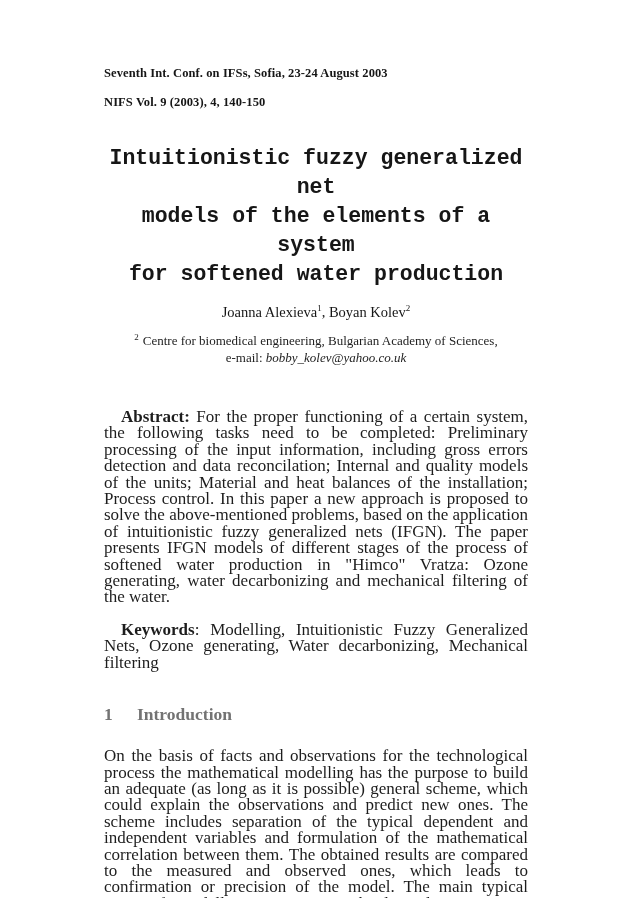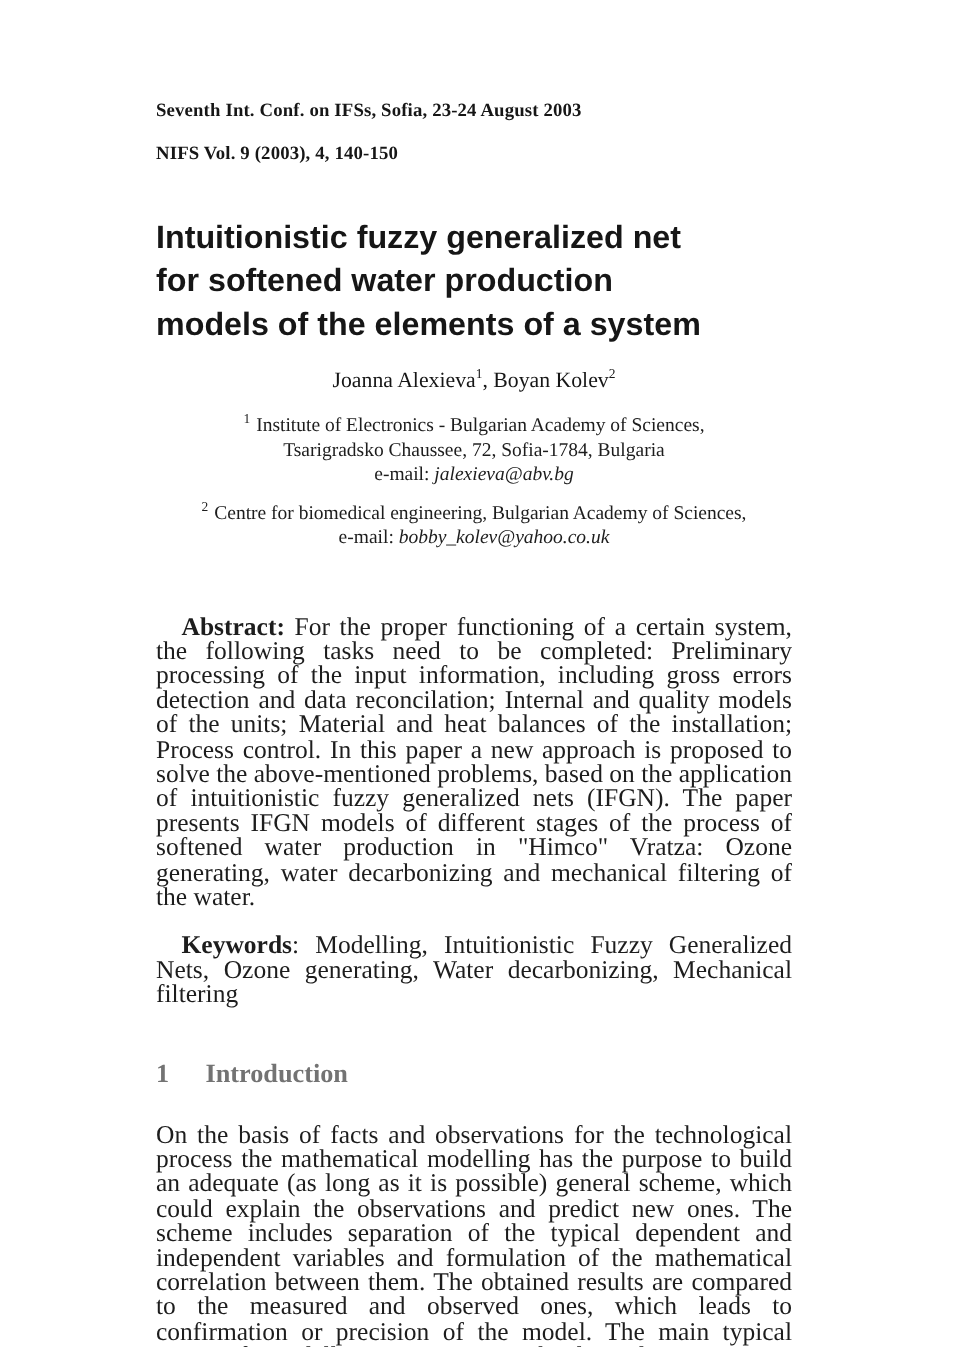--- a/index.html
+++ b/index.html
@@ -11,22 +11,22 @@
     position: relative; width: 516px; height: 898px; background: #ffffff;
     font-family: "Liberation Serif", "DejaVu Serif", serif; color: #1d1d1d;
   }
   .content { position: absolute; left: 104px; top: 0; width: 424px; }
 
   .hdr { font-weight: bold; font-size: 12.5px; color: #161616; letter-spacing: 0.1px; }
   .hdr1 { margin-top: 66px; }
   .hdr2 { margin-top: 14px; }
 
   .title {
-    margin: 34px 0 0 0; text-align: left;
-    font-family: Liberation Sans, sans-serif;
+    margin: 34px 0 0 0; text-align: center;
+    font-family: Liberation Mono, monospace;
     font-weight: 700; font-size: 21.5px; line-height: 29px; color: #161616;
   }
   .title .tline { display: block; }
 
   .authors { margin-top: 15px; text-align: center; font-weight: normal; font-size: 14.5px; color: #161616; }
   sup { font-size: 9px; line-height: 0; }
 
   .affil { margin-top: 12px; text-align: center; font-size: 13px; line-height: 16.5px; }
   .affil + .affil { margin-top: 9px; }
   .affil-line1-text { margin-left: 4px; }
@@ -46,33 +46,28 @@
 <body>
 
 <div class="page">
   <div class="content">
 
     <div class="hdr hdr1">Seventh Int. Conf. on IFSs, Sofia, 23-24 August 2003</div>
     <div class="hdr hdr2">NIFS Vol. 9 (2003), 4, 140-150</div>
 
     <h1 class="title">
       <span class="tline">Intuitionistic fuzzy generalized net</span>
+      <span class="tline">models of the elements of a system</span>
       <span class="tline">for softened water production</span>
-      <span class="tline">models of the elements of a system</span>
     </h1>
 
     <div class="authors">
       <span>Joanna Alexieva</span><sup>1</sup><span>, </span><span>Boyan Kolev</span><sup>2</sup>
     </div>
 
-    <div class="affil">
-      <div><sup>1</sup><span class="affil-line1-text">Institute of Electronics - Bulgarian Academy of Sciences,</span></div>
-      <div>Tsarigradsko Chaussee, 72, Sofia-1784, Bulgaria</div>
-      <div><span>e-mail: </span><span class="email">jalexieva@abv.bg</span></div>
-    </div>
 
     <div class="affil">
       <div><sup>2</sup><span class="affil-line1-text">Centre for biomedical engineering, Bulgarian Academy of Sciences,</span></div>
       <div><span>e-mail: </span><span class="email">bobby_kolev@yahoo.co.uk</span></div>
     </div>
 
     <p class="para indent abstract"><span class="blabel">Abstract:</span><span> For the proper functioning of a certain system, the following tasks need to be completed: Preliminary processing of the input information, including gross errors detection and data reconcilation; Internal and quality models of the units; Material and heat balances of the installation; Process control. In this paper a new approach is proposed to solve the above-mentioned problems, based on the application of intuitionistic fuzzy generalized nets (IFGN). The paper presents IFGN models of different stages of the process of softened water production in "Himco" Vratza: Ozone generating, water decarbonizing and mechanical filtering of the water.</span></p>
 
     <p class="para indent keywords"><span class="blabel">Keywords</span><span>: Modelling, Intuitionistic Fuzzy Generalized Nets, Ozone generating, Water decarbonizing, Mechanical filtering</span></p>
 

